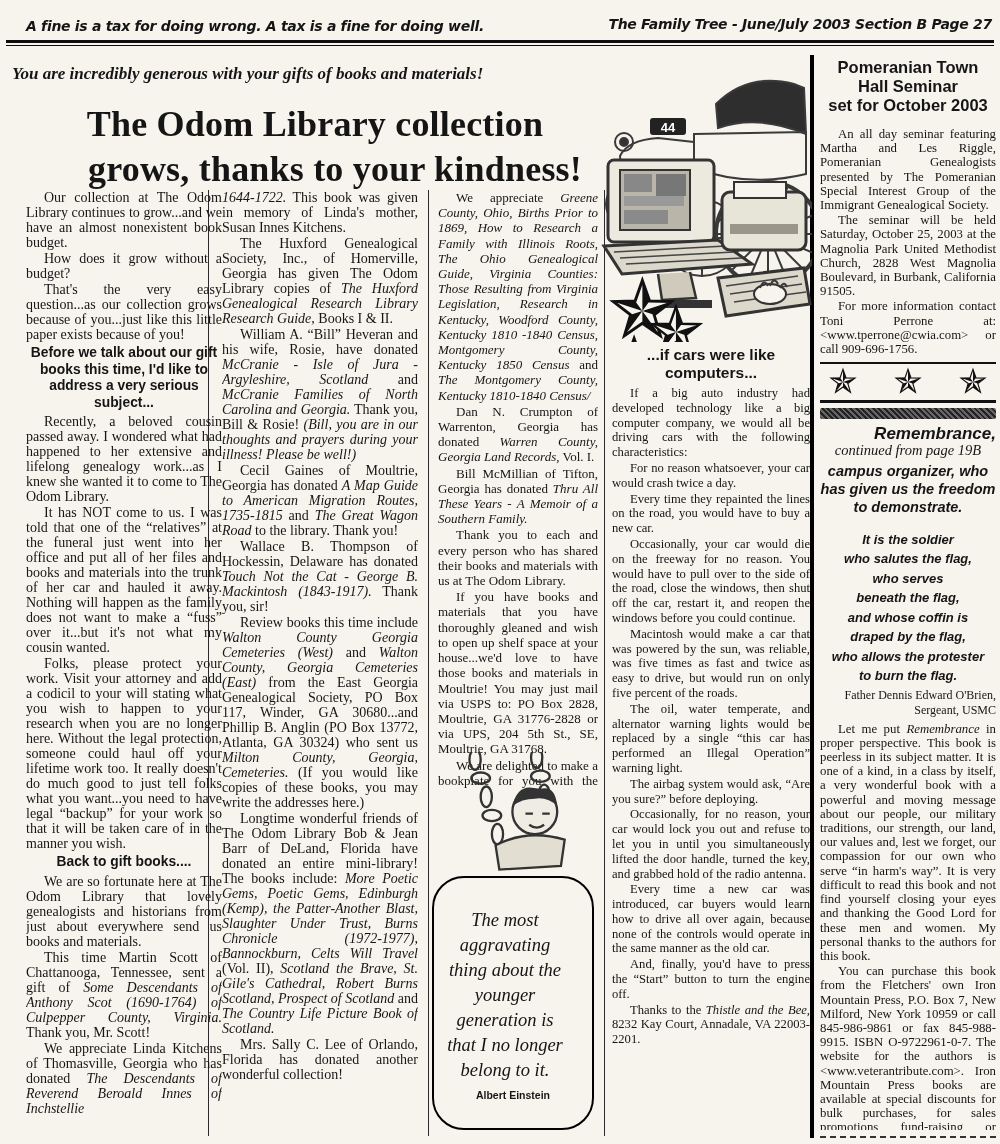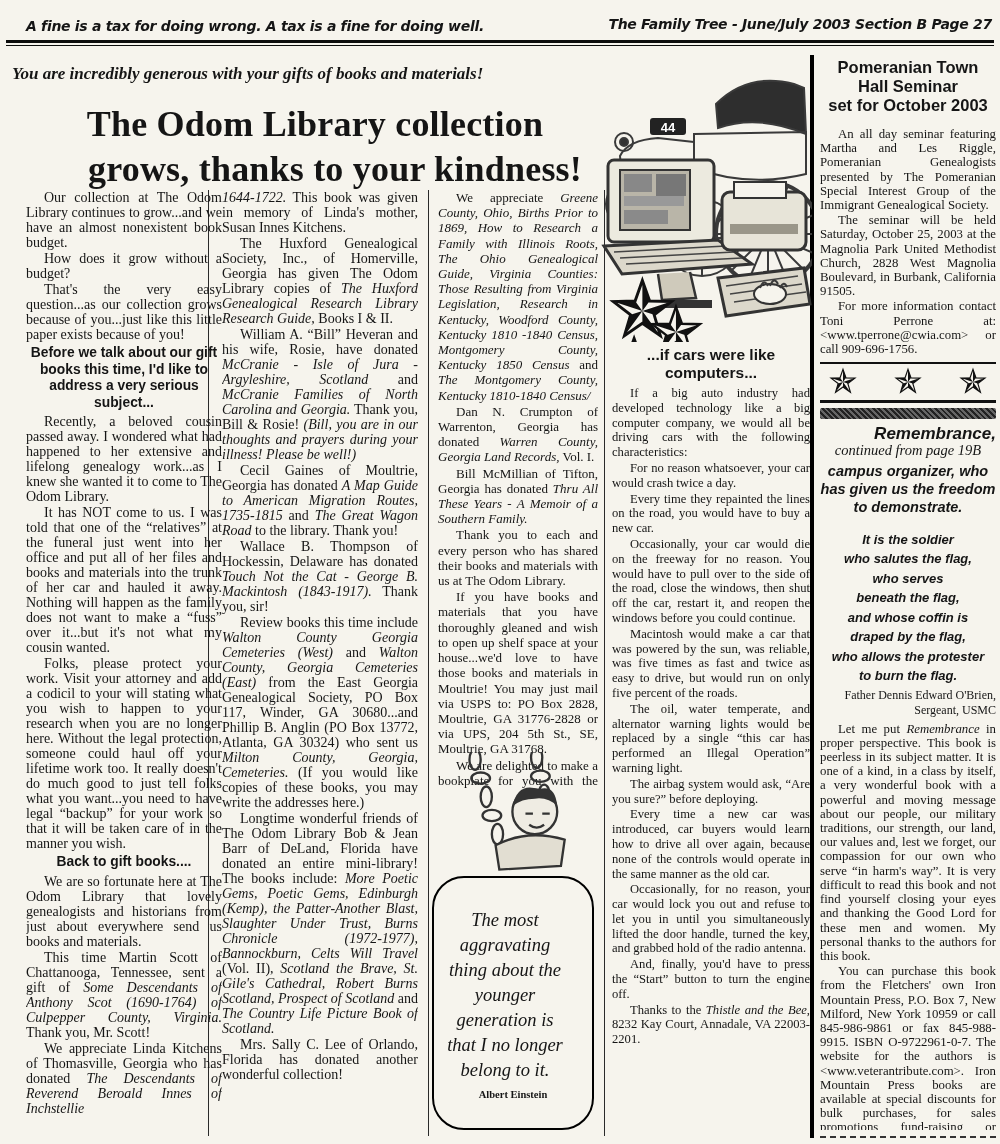--- a/index.html
+++ b/index.html
@@ -50,21 +50,21 @@
   .rem-lead{font-family:"Liberation Sans",sans-serif;font-weight:bold;font-style:italic;
       font-size:14.5px;line-height:18px;text-align:center;margin:4px 0 10px 0;}
   .poem{font-family:"Liberation Sans",sans-serif;font-weight:bold;font-style:italic;
       font-size:13px;line-height:19.5px;text-align:center;margin:14px 0 2px 0;}
   .attr{font-size:12px;text-align:right;line-height:15px;}
   .bottom-dashes{position:absolute;left:820px;top:1136px;width:176px;border-top:2px dashed #333;}
   
   .quote-box{position:absolute;left:432px;top:876px;width:158px;height:250px;
       border:2.5px solid #000;border-radius:32px;background:#f6f4ed;text-align:center;}
   .quote-text{font-style:italic;font-size:18.5px;line-height:25px;margin:30px 24px 6px 8px;}
-  .quote-attr{font-family:Liberation Serif, serif;font-weight:bold;font-size:10.5px;}
+  .quote-attr{font-family:Liberation Sans, sans-serif;font-weight:bold;font-size:10.5px;}
   .child-illus{position:absolute;left:438px;top:752px;width:160px;height:140px;}
   .car-illus{position:absolute;left:598px;top:42px;width:214px;height:300px;}
   svg .ln{fill:none;stroke:#3a3a3a;stroke-width:2;}
 </style>
 </head>
 <body>
 
 <svg width="0" height="0" style="position:absolute" aria-hidden="true">
   <symbol id="pstar" viewBox="0 0 100 100">
     <polygon points="50,8 60,36.2 89.9,37 66.2,55.3 74.7,84 50,67 25.3,84 33.8,55.3 10.1,37 40,36.2" fill="#f6f4ed" stroke="#111" stroke-width="4" stroke-linejoin="miter"></polygon>
@@ -191,22 +191,22 @@
 
 <div class="col" id="col4">
   <h3 class="cars-head">...if cars were like computers...</h3>
   <p class="para">If a big auto industry had developed technology like a big computer company, we would all be driving cars with the following characteristics:</p>
   <p class="para">For no reason whatsoever, your car would crash twice a day.</p>
   <p class="para">Every time they repainted the lines on the road, you would have to buy a new car.</p>
   <p class="para">Occasionally, your car would die on the freeway for no reason. You would have to pull over to the side of the road, close the windows, then shut off the car, restart it, and reopen the windows before you could continue.</p>
   <p class="para">Macintosh would make a car that was powered by the sun, was reliable, was five times as fast and twice as easy to drive, but would run on only five percent of the roads.</p>
   <p class="para">The oil, water temperate, and alternator warning lights would be replaced by a single “this car has performed an Illegal Operation” warning light.</p>
   <p class="para">The airbag system would ask, “Are you sure?” before deploying.</p>
+  <p class="para">Occasionally, for no reason, your car would lock you out and refuse to let you in until you simultaneously lifted the door handle, turned the key, and grabbed hold of the radio antenna.</p>
   <p class="para">Every time a new car was introduced, car buyers would learn how to drive all over again, because none of the controls would operate in the same manner as the old car.</p>
-  <p class="para">Occasionally, for no reason, your car would lock you out and refuse to let you in until you simultaneously lifted the door handle, turned the key, and grabbed hold of the radio antenna.</p>
   <p class="para">And, finally, you'd have to press the “Start” button to turn the engine off.</p>
   <p class="para">Thanks to the <i>Thistle and the Bee</i>, 8232 Kay Court, Annadale, VA 22003-2201.</p>
 </div>
 
 <div class="col" id="col5">
   <div class="pom-head">
     <div>Pomeranian Town</div>
     <div>Hall Seminar</div>
     <div>set for October 2003</div>
   </div>

